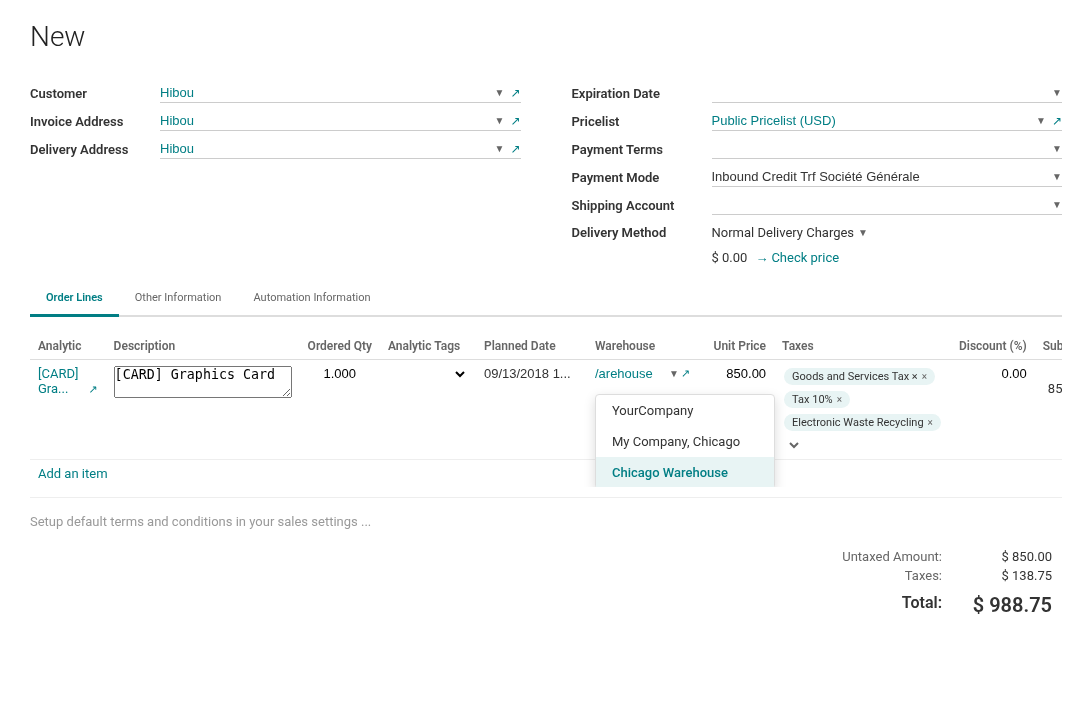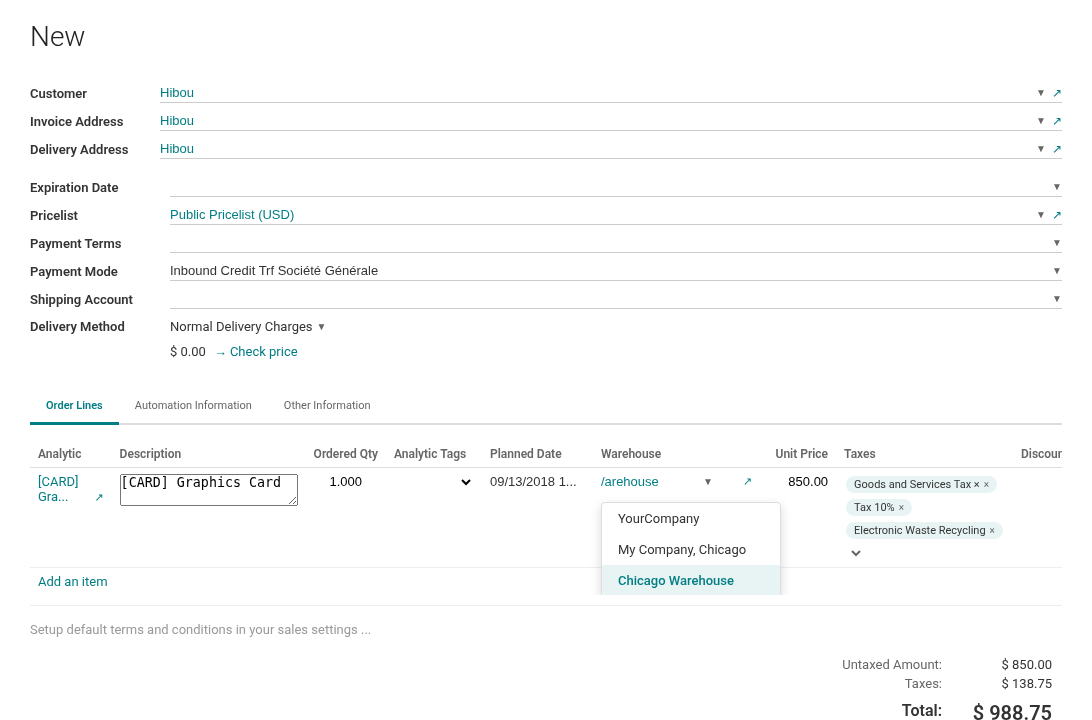--- a/index.html
+++ b/index.html
@@ -1,45 +1,45 @@
 <!DOCTYPE html>
 <html><head>
   <meta charset="utf-8">
   <style>
     * { box-sizing: border-box; margin: 0; padding: 0; }
     body { font-family: -apple-system, BlinkMacSystemFont, 'Segoe UI', Roboto, sans-serif; font-size: 13px; color: #333; background: #fff; }
     .page { padding: 20px 30px; max-width: 1092px; }
     .page-title { font-size: 28px; font-weight: 300; margin-bottom: 30px; color: #222; }
-    .form-section { display: grid; grid-template-columns: 1fr; gap: 10px 51px; margin-bottom: 30px; }
+    .form-section { display: grid; grid-template-columns: 1fr 1fr; gap: 10px 51px; margin-bottom: 16px; }
     .form-group { display: flex; align-items: center; margin-bottom: 8px; }
     .form-label { font-weight: 600; font-size: 13px; min-width: 130px; color: #333; }
     .form-input-wrap { display: flex; align-items: center; flex: 1; border-bottom: 1px solid #ccc; position: relative; }
     .form-input { border: none; outline: none; font-size: 13px; color: #017e84; background: transparent; width: 100%; padding: 2px 0; cursor: pointer; }
     .form-input-plain { border: none; outline: none; font-size: 13px; color: #333; background: transparent; width: 100%; padding: 2px 0; }
     .dropdown-arrow { color: #666; font-size: 10px; margin-left: 4px; }
     .external-link { color: #017e84; font-size: 12px; margin-left: 6px; cursor: pointer; }
     .right-col .form-group { margin-bottom: 8px; }
     .right-col .form-label { min-width: 140px; }
     .delivery-method-wrap { display: flex; align-items: center; }
     .price-row { display: flex; align-items: center; gap: 8px; margin-top: 4px; padding-left: 140px; }
     .price-val { color: #333; font-size: 13px; }
     .check-price-link { color: #017e84; font-size: 13px; cursor: pointer; display: flex; align-items: center; gap: 3px; }
     .tabs { display: flex; border-bottom: 2px solid #ddd; margin-bottom: 16px; }
     .tab { padding: 10px 16px; cursor: pointer; font-size: 11px; color: #666; border-bottom: 3px solid transparent; margin-bottom: -2px; }
     .tab.active { color: #017e84; border-bottom: 3px solid #017e84; font-weight: 600; }
     .order-lines-table { width: 100%; border-collapse: collapse; }
     .order-lines-table th { text-align: left; font-weight: 600; font-size: 12px; color: #666; padding: 6px 8px; border-bottom: 1px solid #ddd; white-space: nowrap; }
     .order-lines-table td { padding: 6px 8px; vertical-align: top; border-bottom: 1px solid #eee; }
-    .product-cell { display: flex; align-items: flex-end; gap: 14px; color: #017e84; }
+    .product-cell { display: flex; align-items: flex-end; gap: 8px; color: #017e84; }
     .tax-badge { display: inline-flex; align-items: center; background: #e8f4f4; color: #333; border-radius: 12px; padding: 2px 8px; font-size: 11px; margin: 2px; white-space: nowrap; }
     .tax-badge .x { margin-left: 4px; color: #666; cursor: pointer; font-size: 10px; }
     .taxes-cell { display: flex; flex-wrap: wrap; gap: 2px; max-width: 240px; }
     .add-item-link { color: #017e84; cursor: pointer; font-size: 13px; padding: 6px 8px; }
     .warehouse-cell { display: flex; align-items: center; color: #017e84; }
-    .warehouse-dropdown { position: relative; gap: 28px; }
+    .warehouse-dropdown { position: relative; }
     .dropdown-menu { position: absolute; top: 100%; left: 0; z-index: 100; background: #fff; border: 1px solid #ddd; border-radius: 4px; box-shadow: 0 4px 12px rgba(0,0,0,0.15); min-width: 180px; }
     .dropdown-item { padding: 8px 16px; cursor: pointer; font-size: 13px; color: #333; }
     .dropdown-item.selected { background: #e8f4f4; color: #017e84; font-weight: 500; }
     .totals-section { display: flex; flex-direction: column; align-items: flex-end; margin-top: 20px; padding-right: 10px; }
     .total-row { display: flex; justify-content: flex-end; gap: 30px; margin-bottom: 4px; font-size: 13px; }
     .total-label { color: #666; min-width: 130px; text-align: right; }
     .total-value { min-width: 80px; text-align: right; }
     .grand-total-row { display: flex; justify-content: flex-end; gap: 30px; margin-top: 6px; font-size: 16px; font-weight: 600; }
     .grand-total-label { min-width: 130px; text-align: right; color: #333; }
     .grand-total-value { min-width: 80px; text-align: right; color: #333; font-size: 20px; }
@@ -137,22 +137,22 @@
         <span class="check-price-link">
           <span>→</span>
           <span>Check price</span>
         </span>
       </div>
     </div>
   </div>
 
   <div class="tabs">
     <div class="tab active">Order Lines</div>
+    <div class="tab">Other Information</div>
     <div class="tab">Automation Information</div>
-    <div class="tab">Other Information</div>
   </div>
 
   <div style="overflow-x: auto; position: relative;">
     <table class="order-lines-table">
       <thead>
         <tr>
           <th>Analytic</th>
           <th>Description</th>
           <th style="text-align:center;">Ordered Qty</th>
           <th>Analytic Tags</th>

